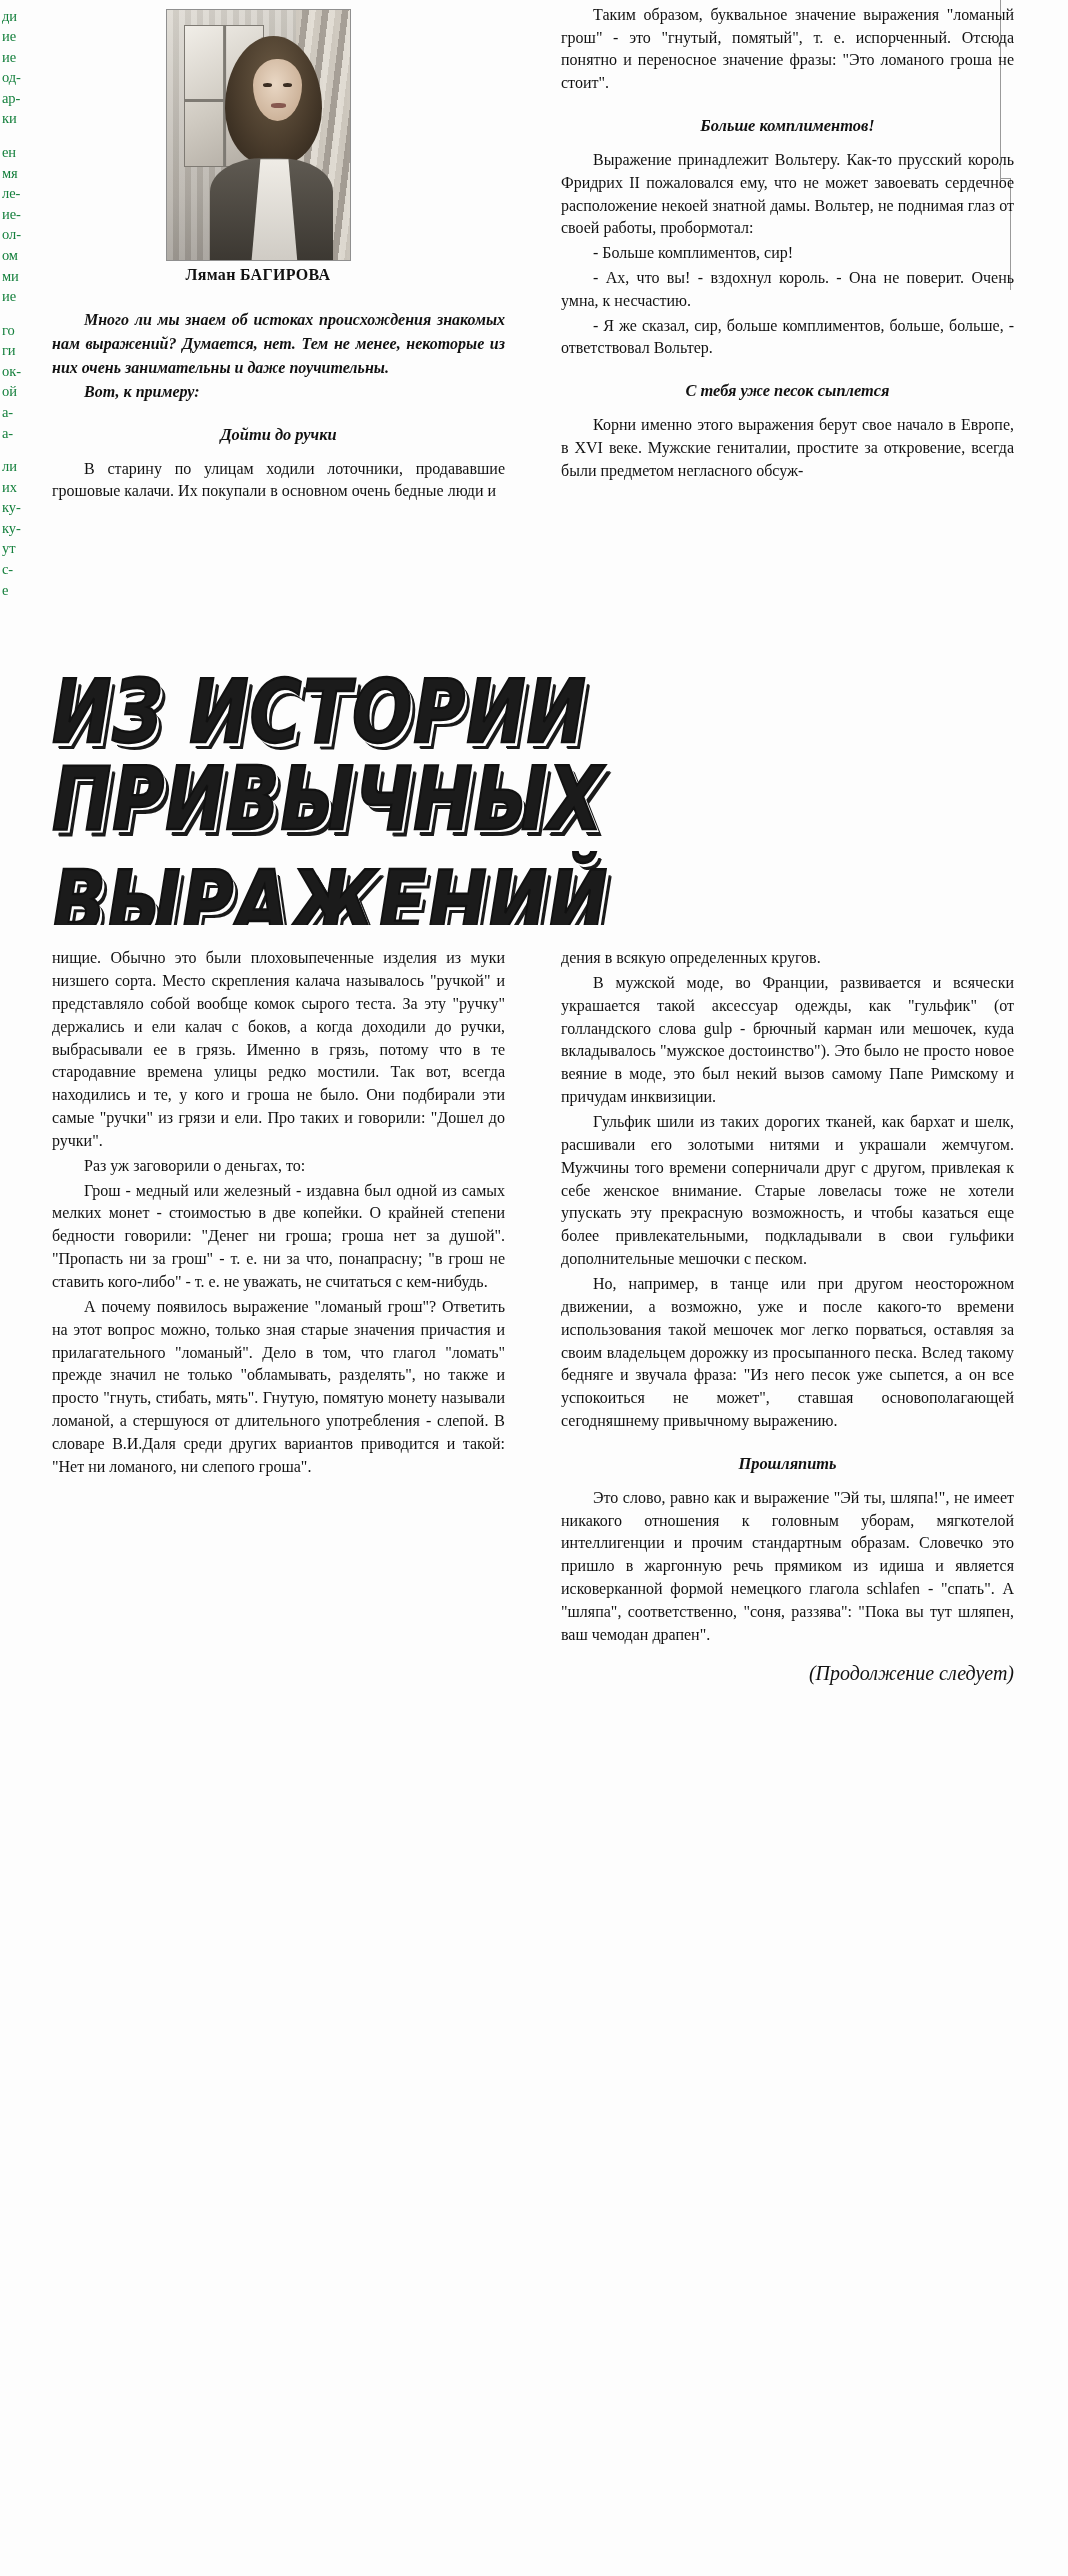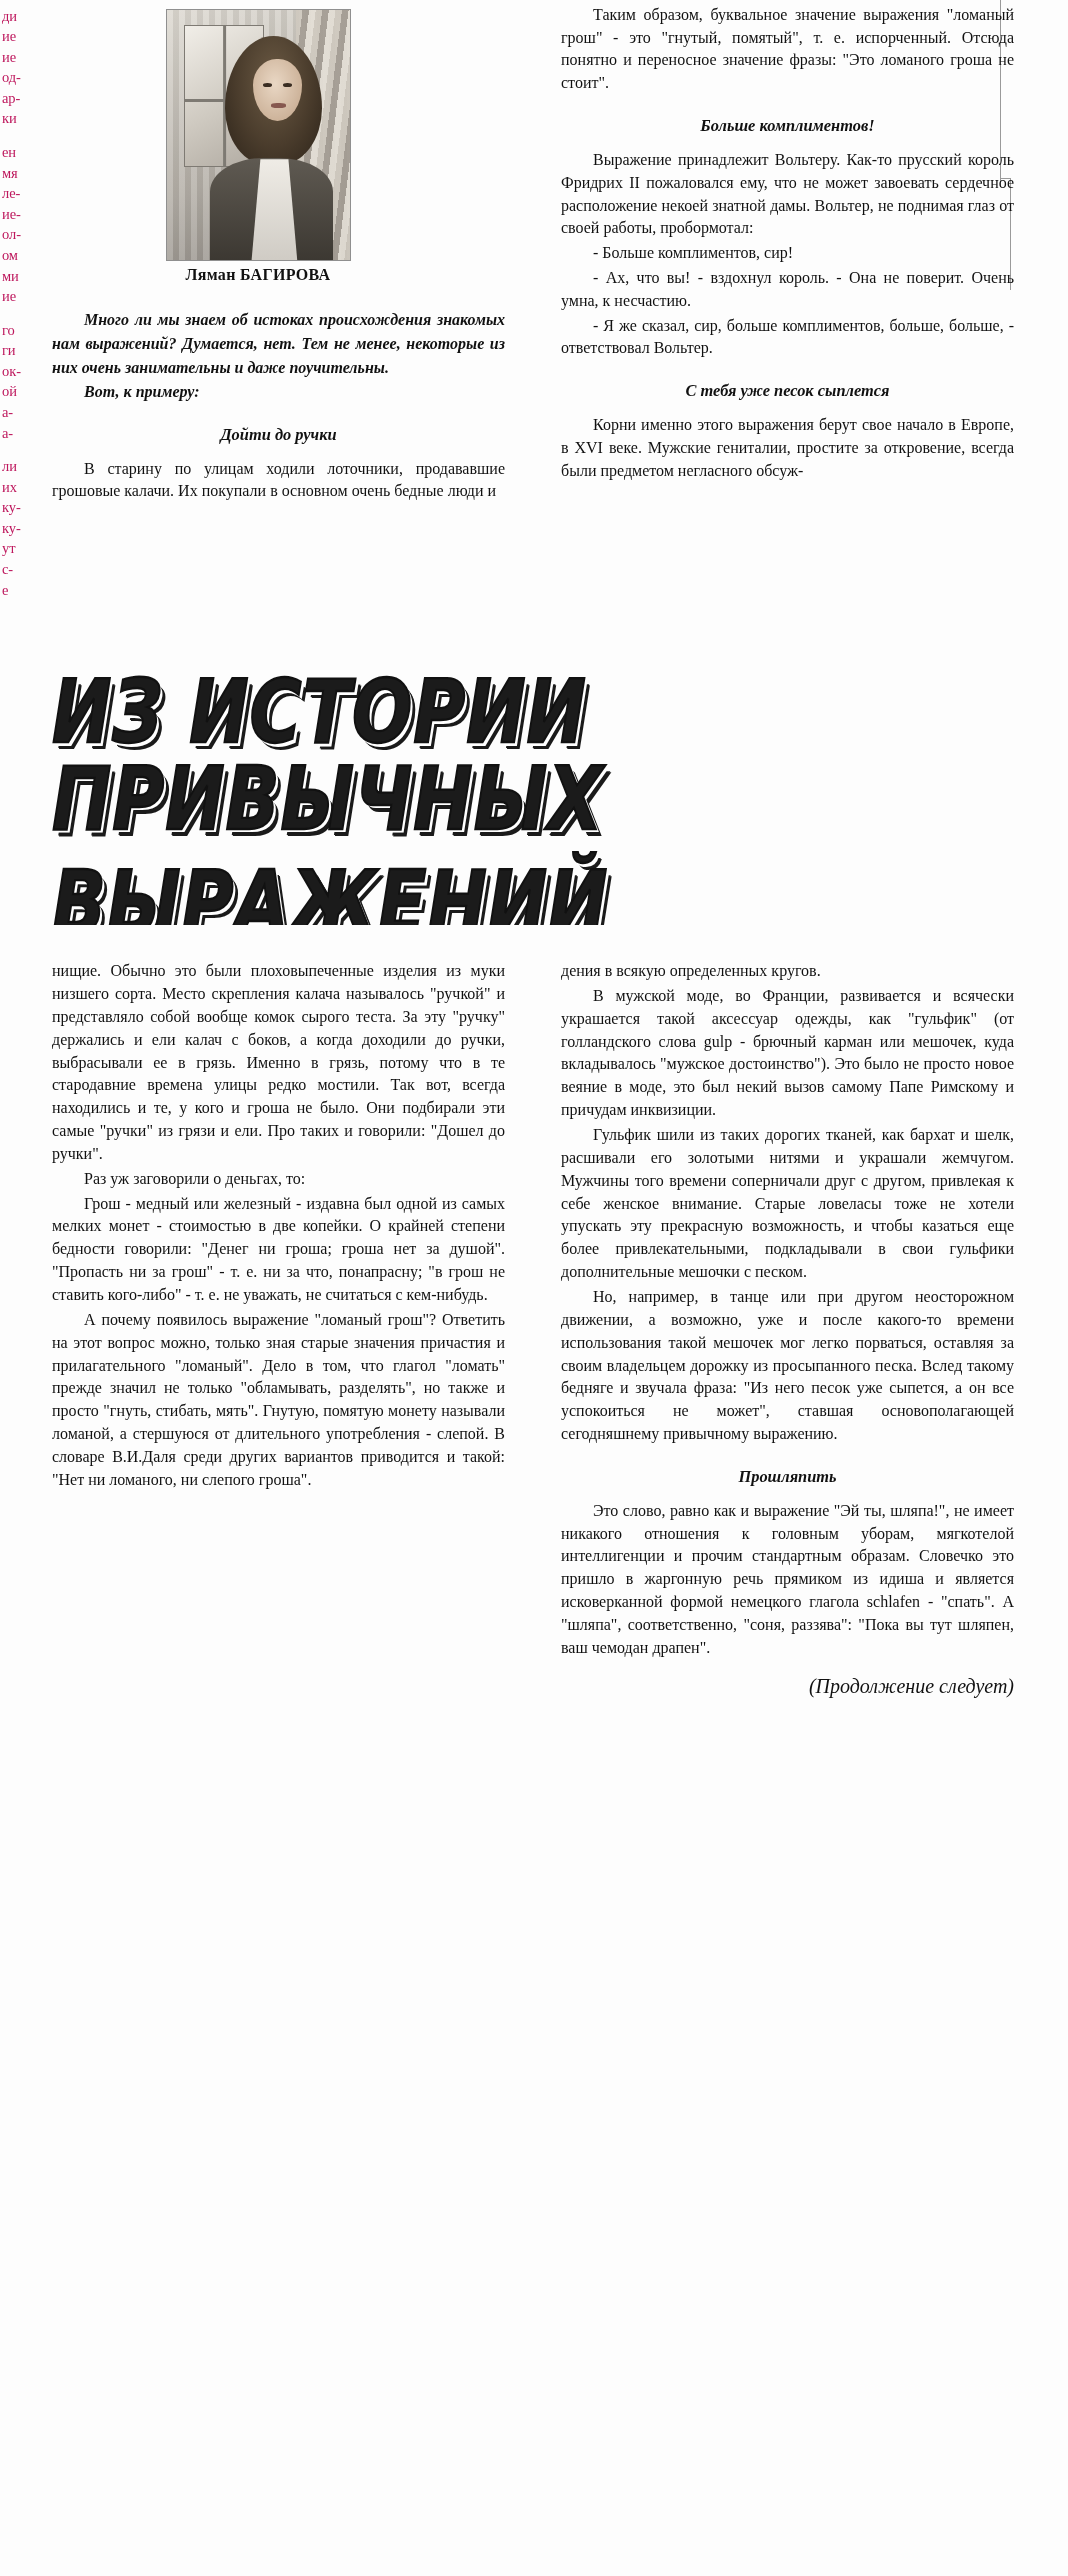--- a/index.html
+++ b/index.html
@@ -26,21 +26,21 @@
   
   .left-sliver {
     position: absolute;
     left: 0;
     top: 0;
     width: 43px;
     height: 2242px;
     overflow: hidden;
     font-size: 14.5px;
     line-height: 1.42;
-    color: #be185d;
+    color: #15803d;
     text-align: justify;
     padding-top: 5.6px;
     box-sizing: border-box;
   }
   .left-sliver .sl-line {
     white-space: nowrap;
     padding-left: 1.9px;
   }
   .sliver-gap { height: 13px; }
 
@@ -212,21 +212,21 @@
   .headline .hl1 { font-size: 71px; margin-top: 15px; }
   .headline .hl2 { font-size: 71px; margin-top: 49px; }
 
   
   .cols-bottom {
     position: absolute;
     left: 0;
     top: 944px;
     width: 962px;
   }
-  .cols-bottom .col { top: 16px; }
+  .cols-bottom .col { top: 3px; }
 
   .tail {
     font-style: italic;
     text-align: right;
     font-size: 20px;
     margin-top: 15px;
   }
 
   
   .edge-rule {

